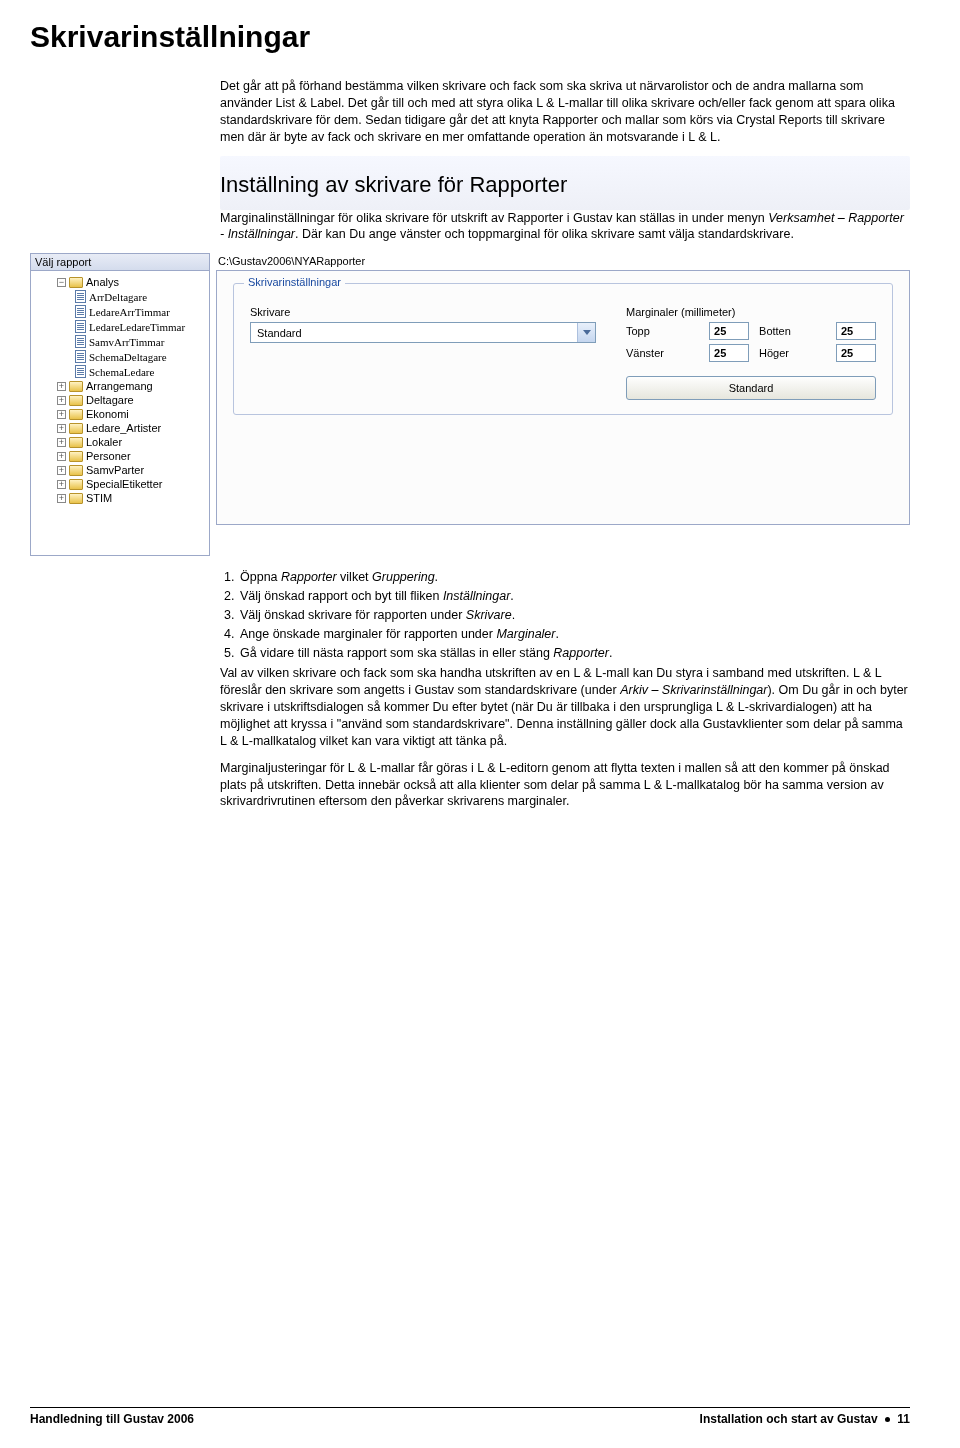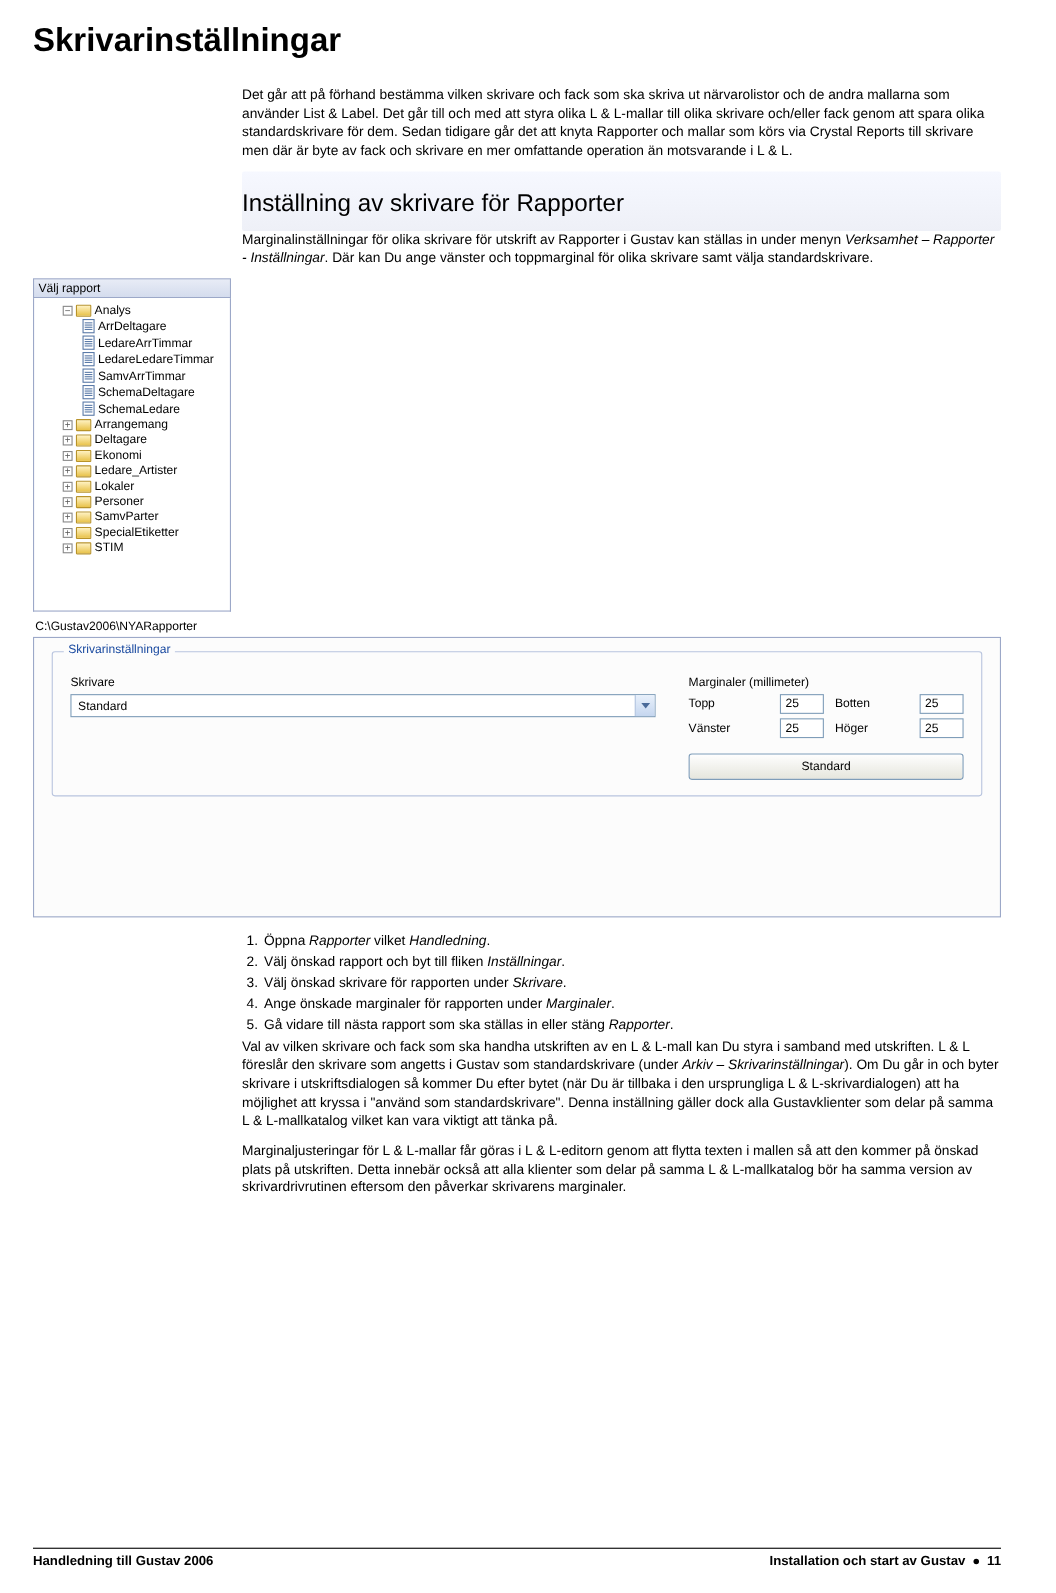--- a/index.html
+++ b/index.html
@@ -29,40 +29,40 @@
     margin-bottom: 10px;
   }
   .h2-wrap {
     background: linear-gradient(#f6f8ff, #eef0f7);
     border-radius: 2px;
     padding: 2px 0 2px 0;
     display: inline-block;
     width: 100%;
   }
   .italic { font-style: italic; }
-  .screenshot-row { display: flex; gap: 6px; margin: 6px 0 14px 0; flex-direction: column; }
+  .screenshot-row { display: flex; gap: 6px; margin: 6px 0 14px 0; }
   .tree-panel { width: 180px; }
   .tree-title-bar {
     background: linear-gradient(#e8ecf6, #d4dced);
     border: 1px solid #9ca8c8;
     font-size: 11px;
     padding: 2px 4px;
   }
   .tree-body {
     border: 1px solid #9ca8c8;
     border-top: none;
     background: #fff;
     font-size: 11px;
     padding: 4px 2px 10px 2px;
     height: 285px;
   }
   .tree-ul { list-style: none; padding-left: 4px; }
   .tree-ul li { padding: 1px 0; display: flex; align-items: center; gap: 3px; white-space: nowrap; }
   .tree-ul .sub { padding-left: 20px; }
-  .tree-ul .subsub { padding-left: 38px; }
+  .tree-ul .subsub { padding-left: 38px; font-family: Liberation Serif, serif; }
   .plusbox {
     display: inline-block; width: 9px; height: 9px;
     border: 1px solid #888; font-size: 9px; line-height: 7px;
     text-align: center; color: #555; background:#fff;
   }
   .folder-icon {
     display:inline-block; width:14px; height:11px;
     background: linear-gradient(#fff2c2,#e8c24a);
     border:1px solid #b8932a; border-radius:1px;
   }
@@ -105,21 +105,21 @@
     height:21px; align-items:center;
   }
   .combo-text { flex:1; padding:0 6px; font-size:11px; }
   .combo-btn {
     width:18px; height:19px; background:linear-gradient(#e8f0fb,#c5d6ef);
     border-left:1px solid #acc0de;
     display:flex; align-items:center; justify-content:center;
   }
   .chev { width:0;height:0;border-left:4px solid transparent;border-right:4px solid transparent;border-top:5px solid #4a6a99; }
   .margin-grid { display:grid; grid-template-columns:auto 40px auto 40px; gap:4px 10px; align-items:center; font-size:11px; margin-top:3px;}
-  .num-input { border:1px solid #7f9db9; background:#fff; height:18px; padding:0 4px; font-size:11px; text-align:left; }
+  .num-input { border:1px solid #7f9db9; background:#fff; height:18px; padding:0 4px; font-size:11px; text-align:left;font-weight:bold; }
   .std-btn {
     margin-top:14px; height:24px; width:100%;
     background:linear-gradient(#fefefe,#e6e6dd);
     border:1px solid #7f9db9; border-radius:3px;
     font-size:11px;
   }
   ol.steps { margin-left:18px; padding-left:0; font-size:12.5px; }
   ol.steps li { margin-bottom:5px; padding-left:2px; }
   .footer {
     position:absolute; bottom:22px; left:30px; right:50px;
@@ -260,21 +260,21 @@
           </div>
         </div>
       </div>
     </div>
   </div>
 </div>
 
 <div class="indented">
 
   <ol class="steps">
-    <li><span>Öppna </span><span class="italic">Rapporter</span><span> vilket </span><span class="italic">Handledning</span><span>.</span></li>
+    <li><span>Öppna </span><span class="italic">Rapporter</span><span> vilket </span><span class="italic">Gruppering</span><span>.</span></li>
     <li><span>Välj önskad rapport och byt till fliken </span><span class="italic">Inställningar</span><span>.</span></li>
     <li><span>Välj önskad skrivare för rapporten under </span><span class="italic">Skrivare</span><span>.</span></li>
     <li><span>Ange önskade marginaler för rapporten under </span><span class="italic">Marginaler</span><span>.</span></li>
     <li><span>Gå vidare till nästa rapport som ska ställas in eller stäng </span><span class="italic">Rapporter</span><span>.</span></li>
   </ol>
 
 
   <p class="body-para">
     <span>Val av vilken skrivare och fack som ska handha utskriften av en L &amp; L-mall kan Du styra i samband med utskriften. L &amp; L föreslår den skrivare som angetts i Gustav som standardskrivare (under </span><span class="italic">Arkiv – Skrivarinställningar</span><span>). Om Du går in och byter skrivare i utskriftsdialogen så kommer Du efter bytet (när Du är tillbaka i den ursprungliga L &amp; L-skrivardialogen) att ha möjlighet att kryssa i "använd som standardskrivare". Denna inställning gäller dock alla Gustavklienter som delar på samma L &amp; L-mallkatalog vilket kan vara viktigt att tänka på.</span>
   </p>

